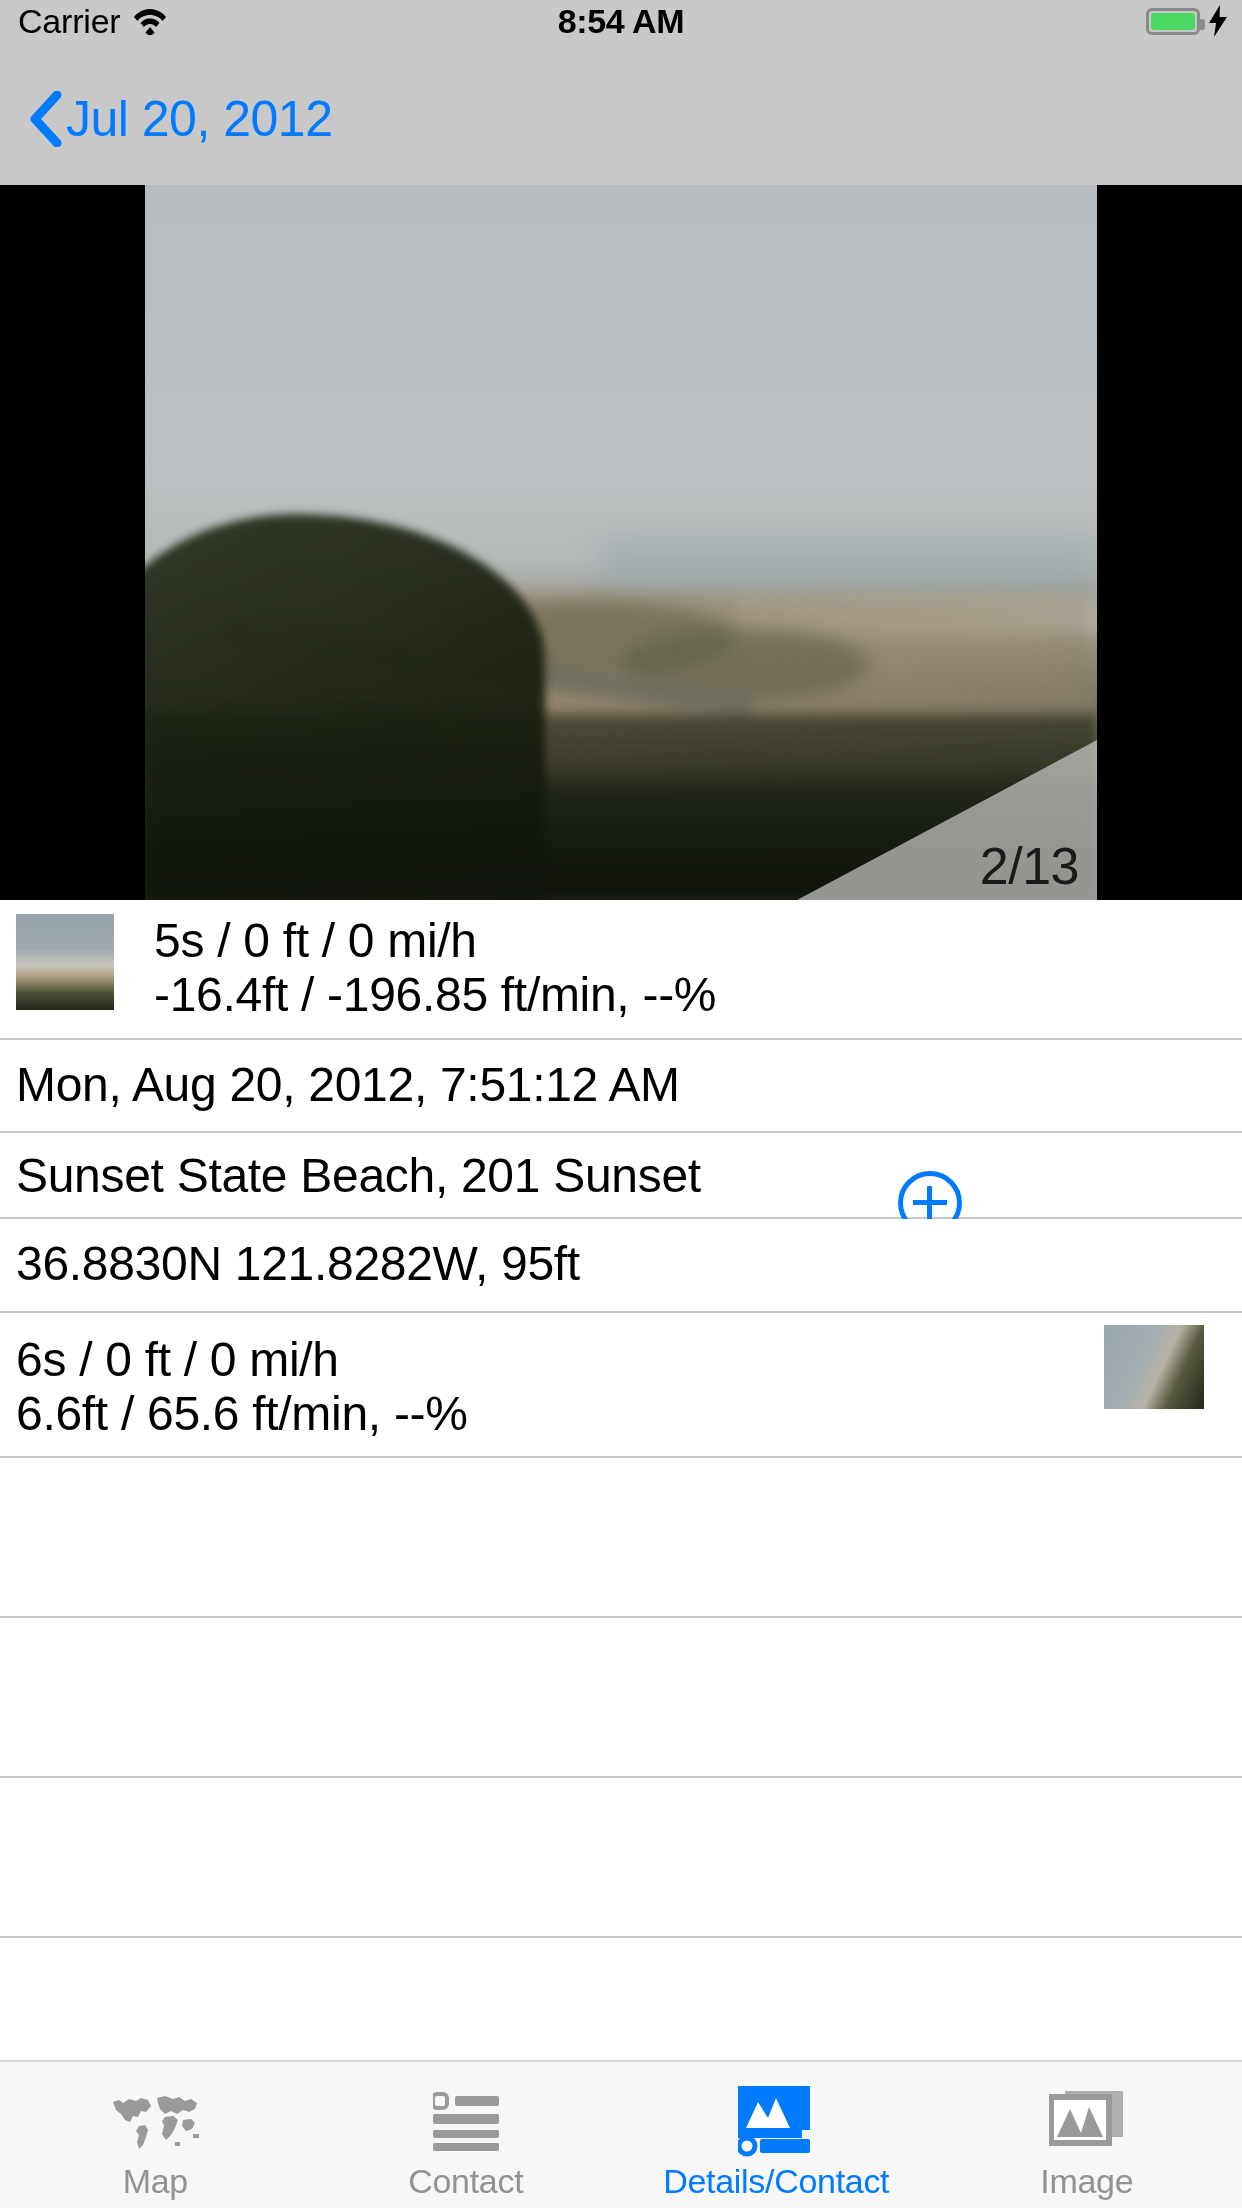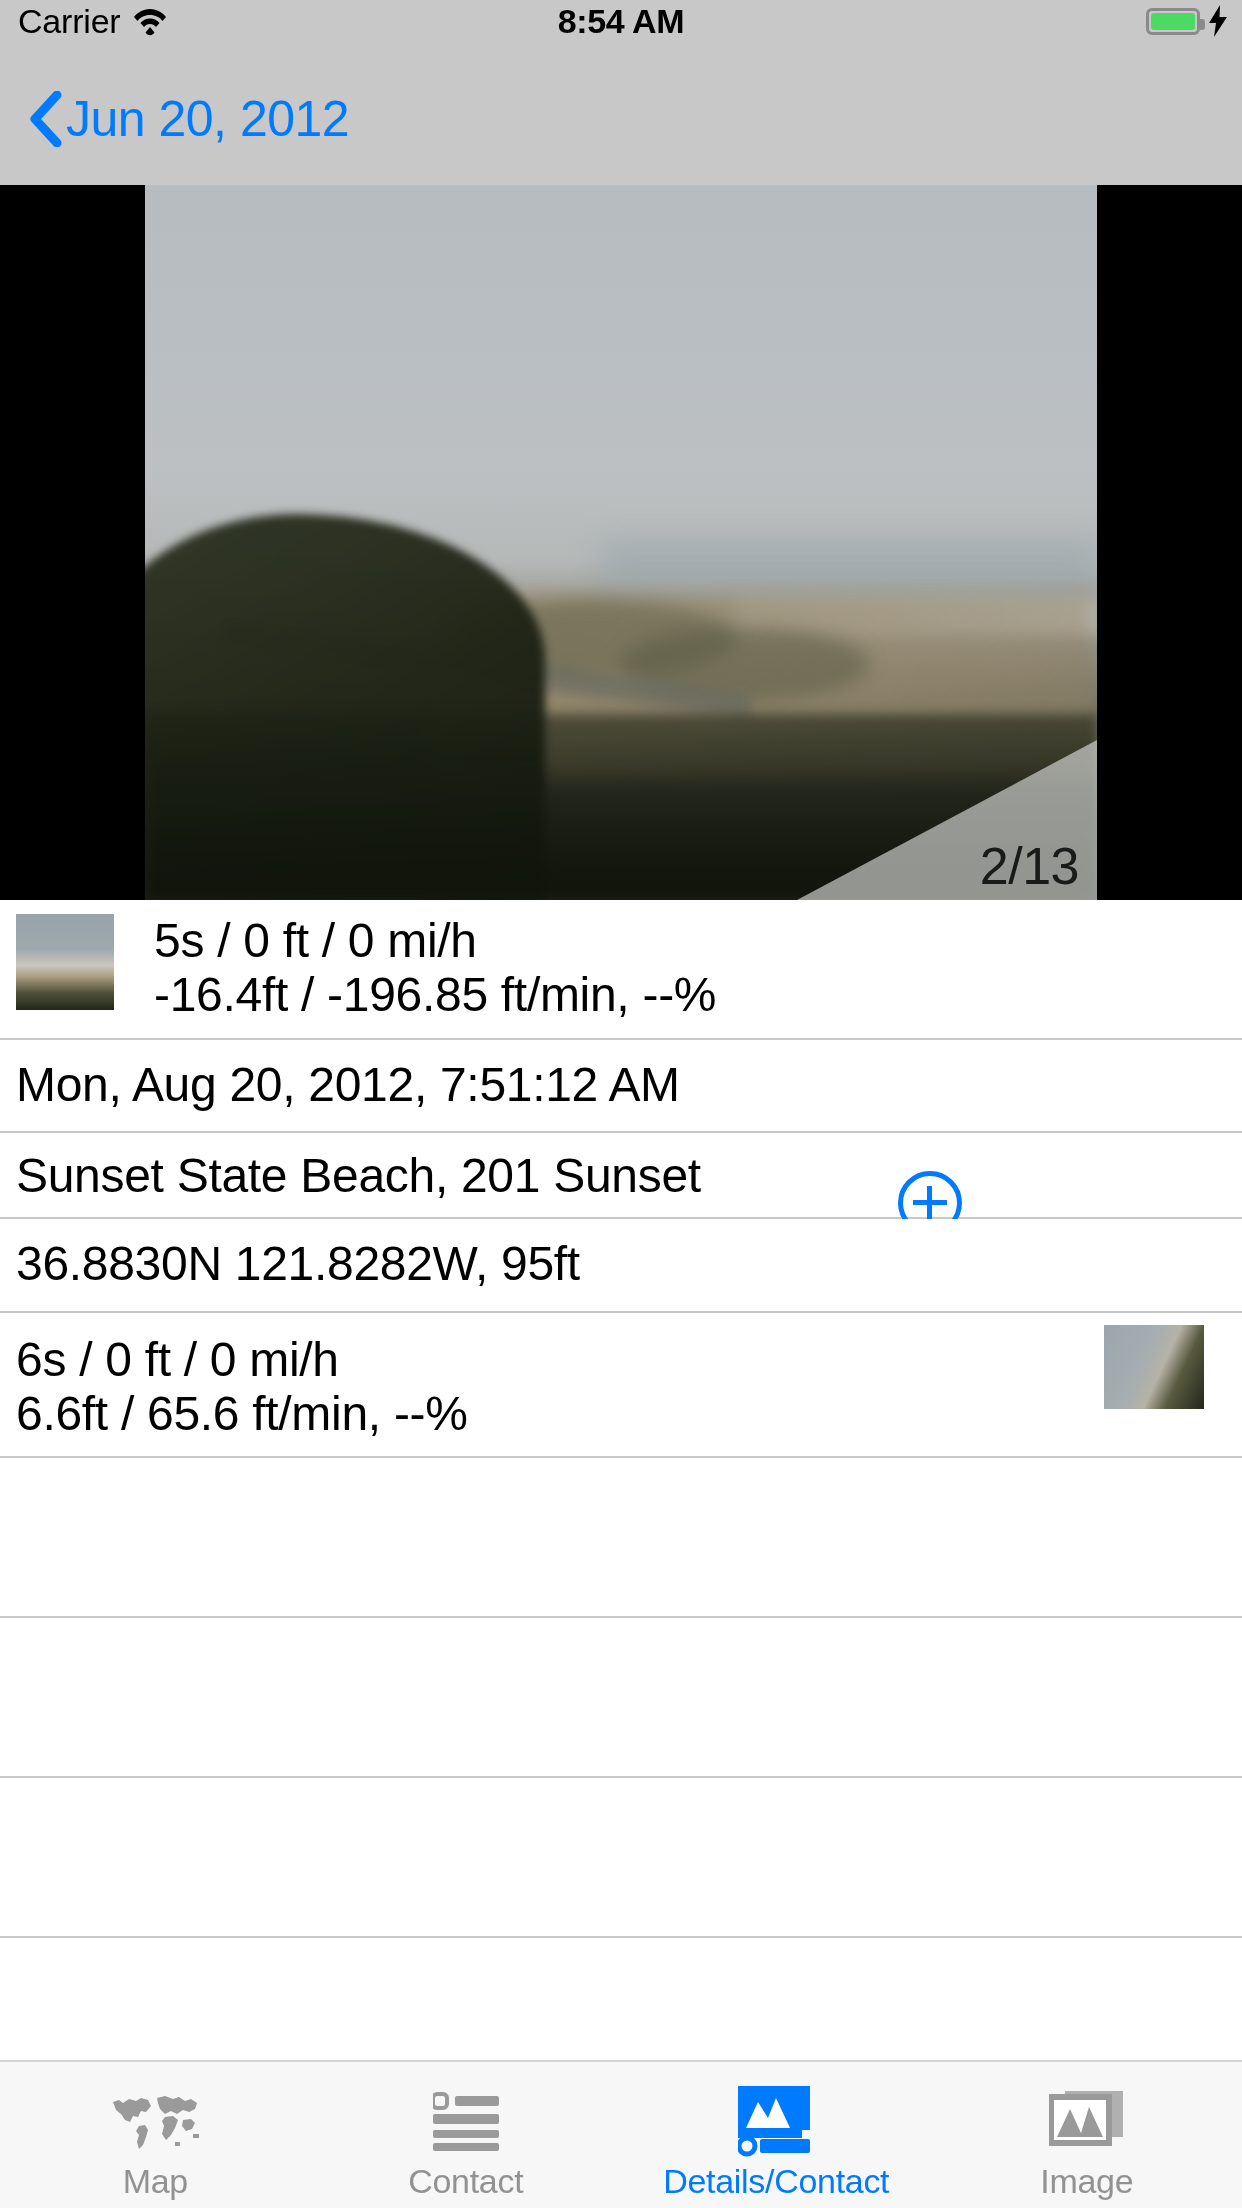--- a/index.html
+++ b/index.html
@@ -217,21 +217,21 @@
     </div>
   </div>
 
   <div class="navbar">
     <div class="back-btn">
       <span class="chev-icon">
         <svg viewBox="0 0 34 56" width="34" height="56">
           <path d="M29 4 L7 28 L29 52" fill="none" stroke="#007aff" stroke-width="9" stroke-linecap="round" stroke-linejoin="round"></path>
         </svg>
       </span>
-      <span class="back-label">Jun 20, 2012</span>
+      <span class="back-label">Jul 20, 2012</span>
     </div>
   </div>
 
   <div class="photoview">
     <div class="photo">
       <div class="ph-ocean"></div>
       <div class="ph-surf"></div>
       <div class="ph-sand"></div>
       <div class="ph-dune1"></div>
       <div class="ph-dune2"></div>

